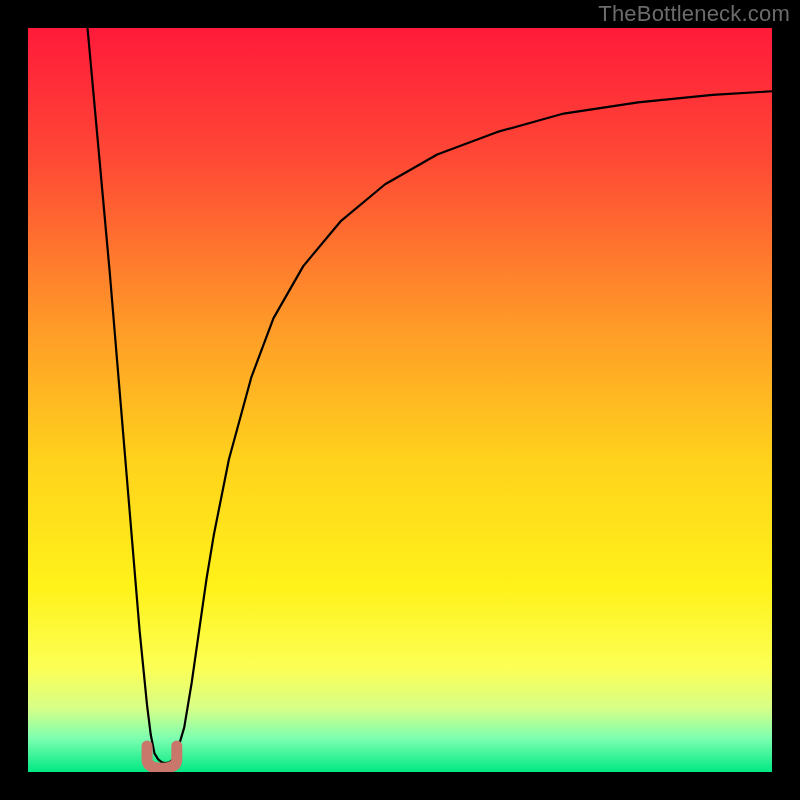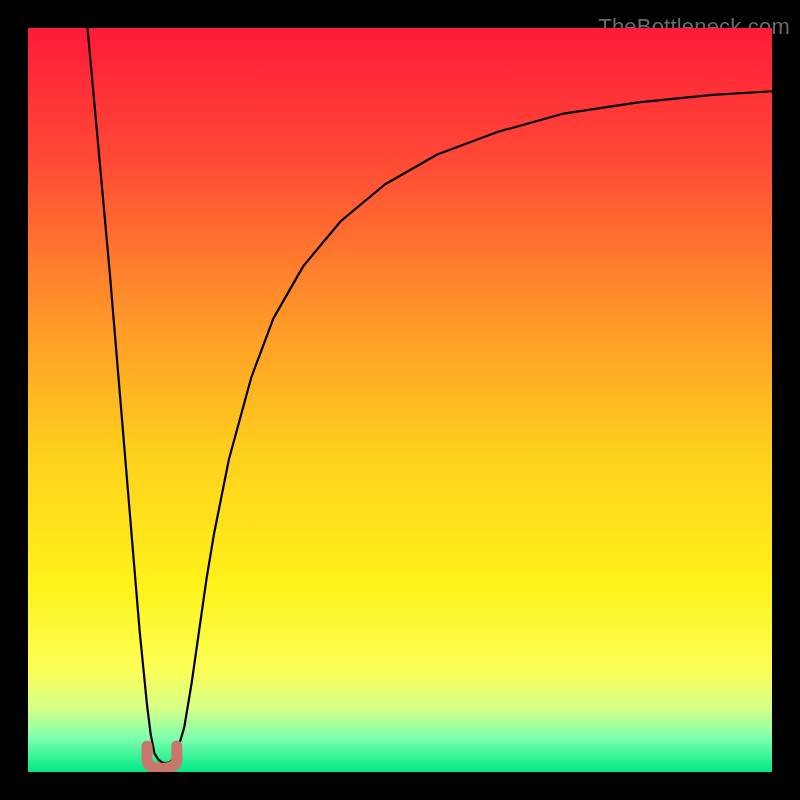--- a/index.html
+++ b/index.html
@@ -21,21 +21,21 @@
   }
   .plot {
     position: absolute;
     left: 28px;
     top: 28px;
     width: 744px;
     height: 744px;
   }
   .watermark {
     position: absolute;
-    top: 14px;
+    top: 1px;
     right: 10px;
     color: #6b6b6b;
     font-size: 22px;
     font-weight: 400;
     letter-spacing: 0.2px;
   }
 </style>
 </head>
 <body>
 

